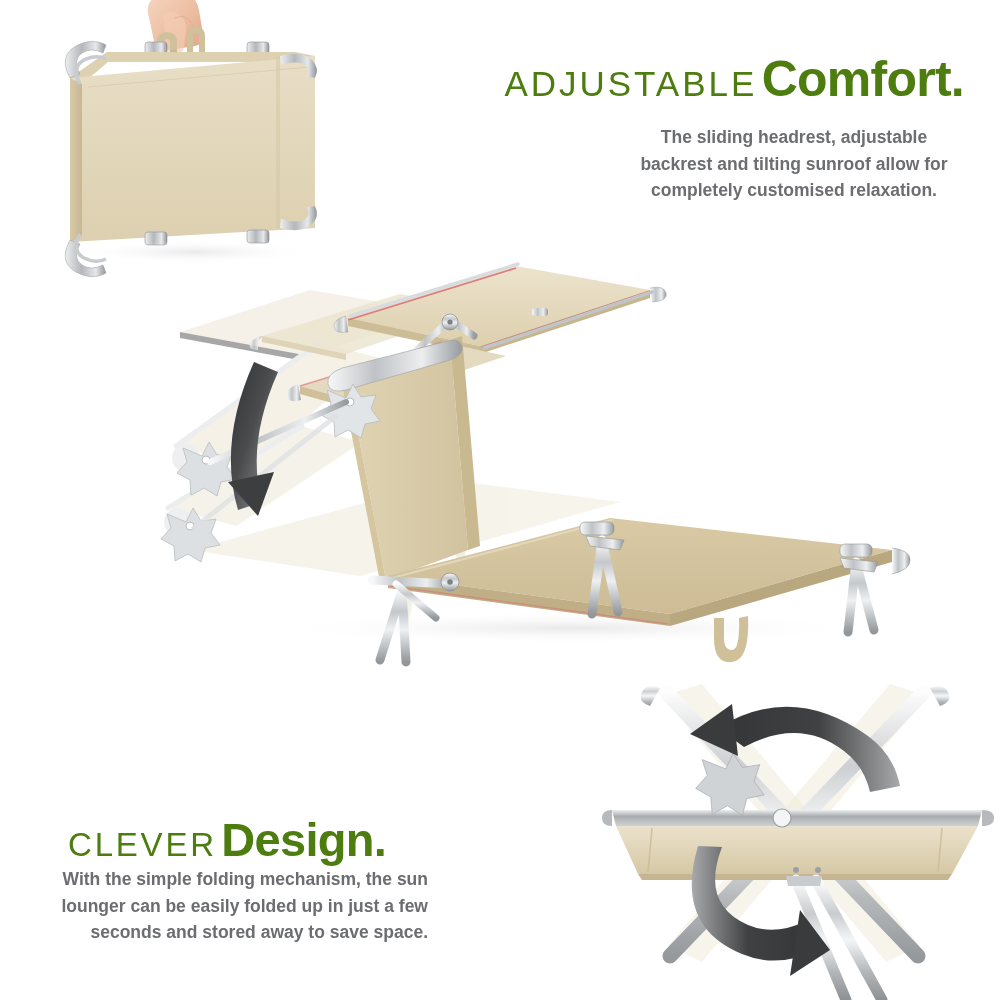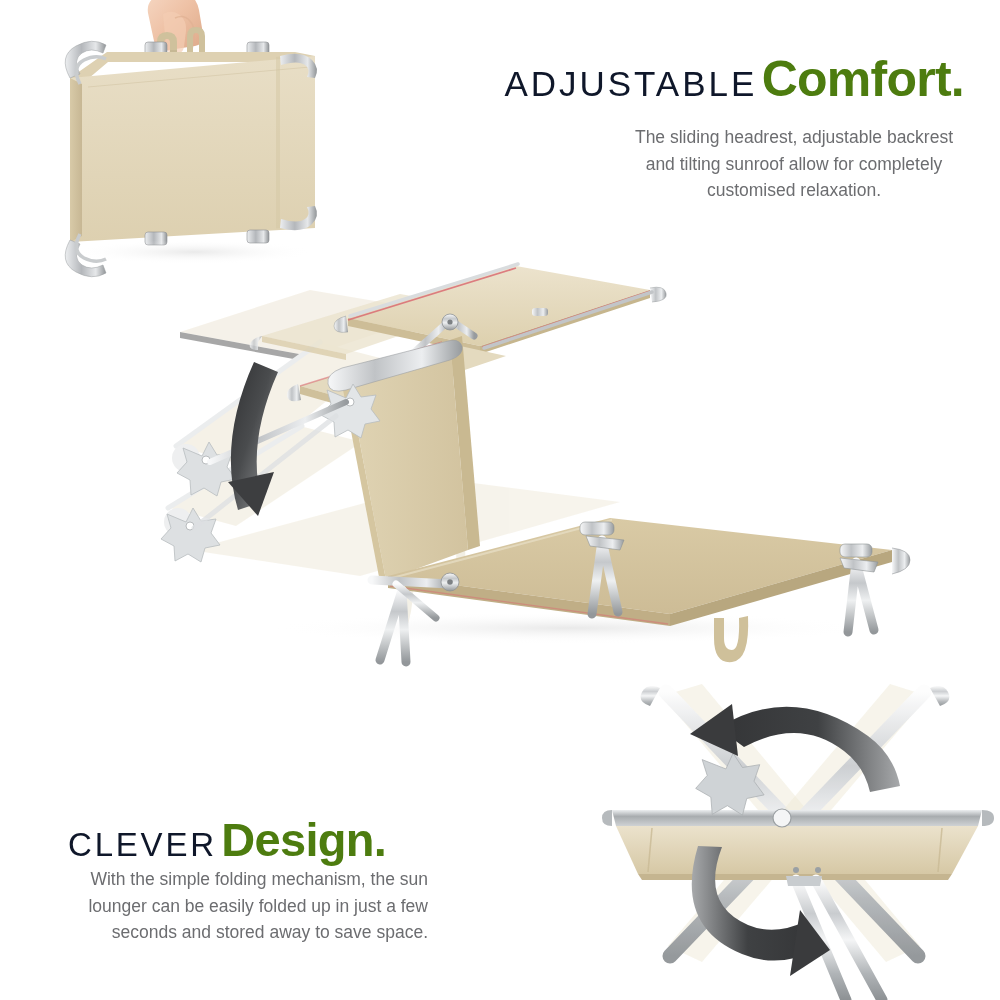--- a/index.html
+++ b/index.html
@@ -10,41 +10,41 @@
     position:relative;
     overflow:hidden;
   }
   .stage { position:absolute; inset:0; }
 
   
   .headline { position:absolute; white-space:nowrap; }
   .headline .thin {
     font-weight:300;
     letter-spacing:.085em;
-    color:#0f172a;
+    color:#4d7c0f;
   }
   .headline .bold {
     font-weight:700;
     color:#4d7c0f;
     letter-spacing:-.015em;
   }
   #comfort-headline { top:50px; right:36px; text-align:right; }
   #comfort-headline .thin { font-size:35px; }
   #comfort-headline .bold { font-size:50px; }
 
   #design-headline { top:812px; left:48px; }
   #design-headline .thin { font-size:33px;margin-left:20px; }
   #design-headline .bold { font-size:47px; }
 
   .body-copy {
     position:absolute;
     color:#6c6d70;
     font-size:17.5px;
     line-height:1.52;
-    font-weight:400;
+    font-weight:700;
   }
   #comfort-copy { top:124px; right:36px; width:340px; text-align:center; }
   #design-copy  { top:866px; left:48px; width:380px; text-align:right; }
 
   
   .art { position:absolute; }
   svg { display:block; overflow:visible; }
 </style>
 </head>
 <body>

